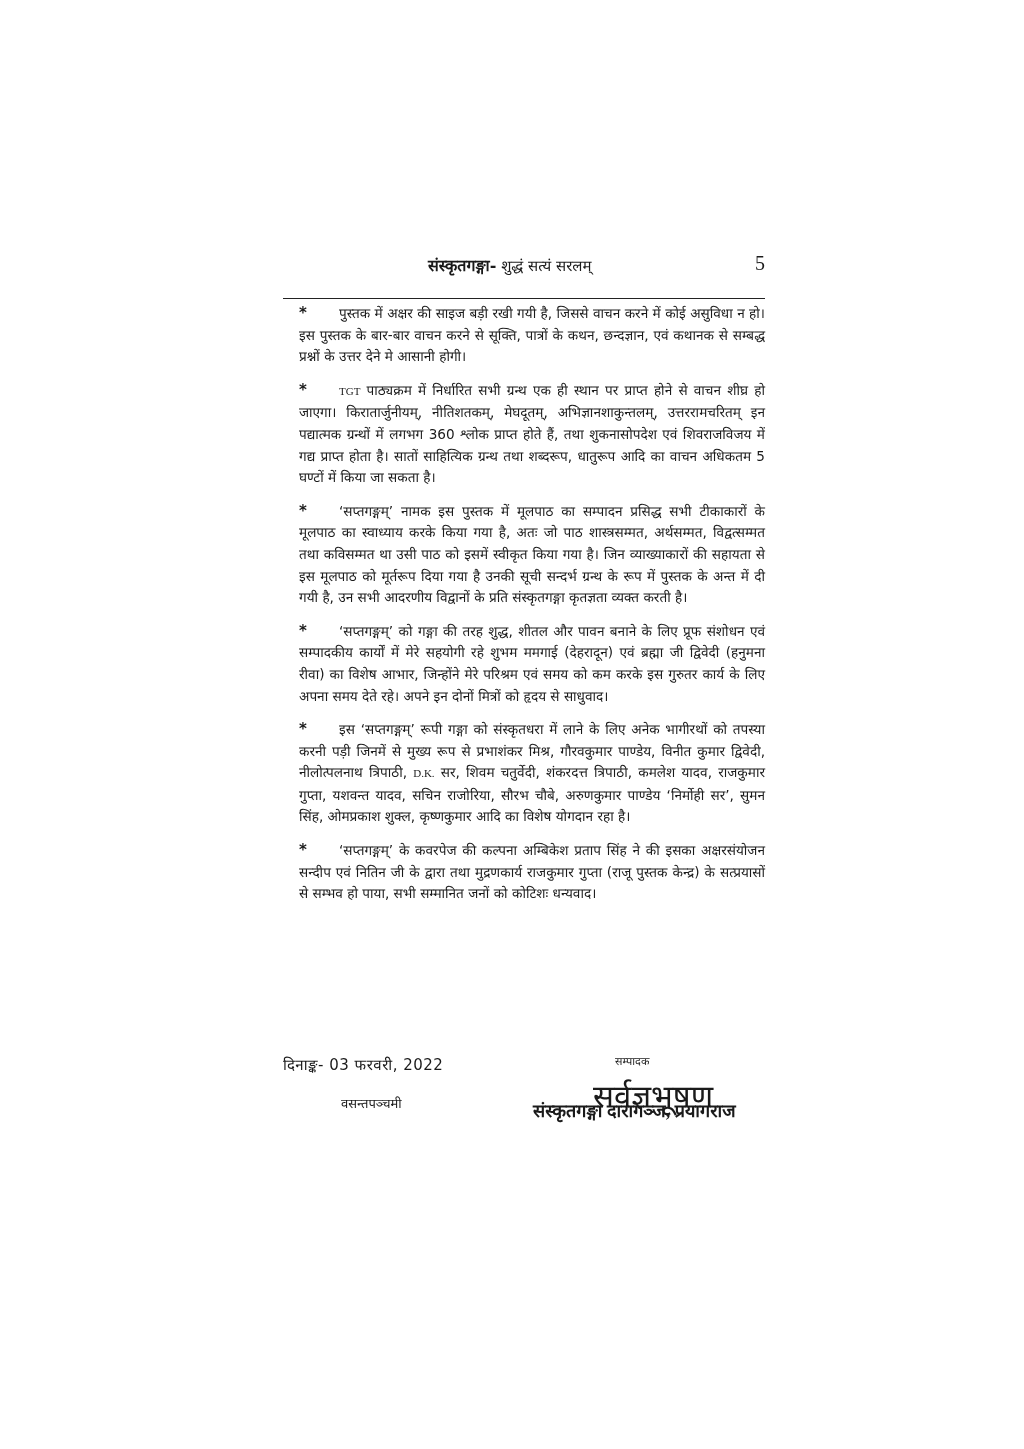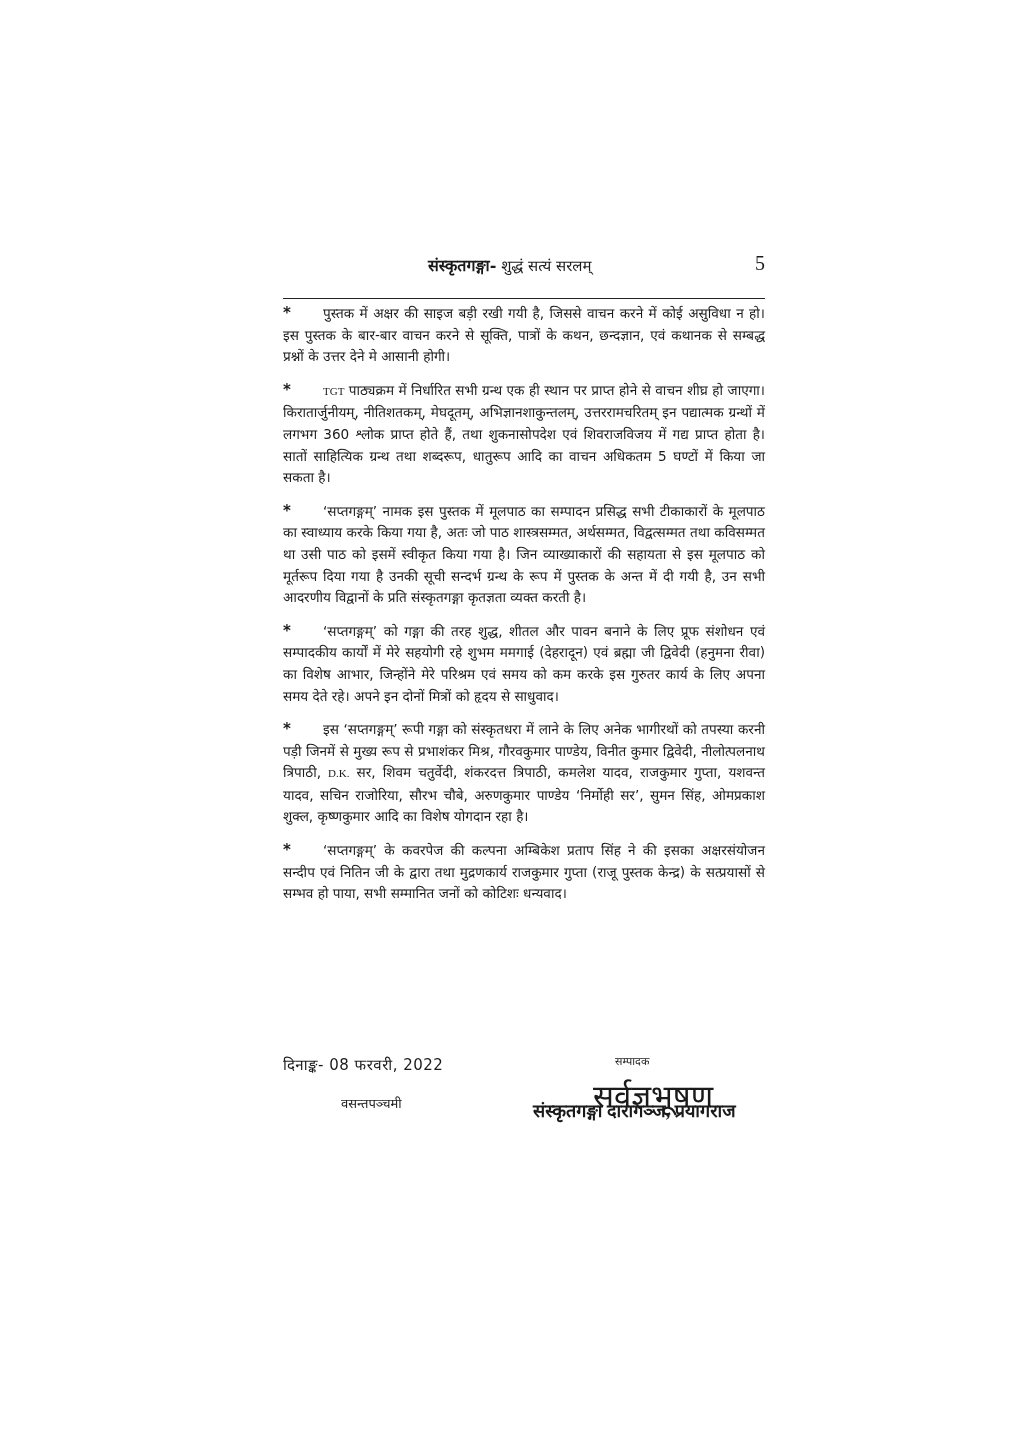--- a/index.html
+++ b/index.html
@@ -4,21 +4,21 @@
 <style>
   html, body { margin:0; padding:0; background:#ffffff; }
   body { width:1024px; height:1449px; position:relative; font-family:"DejaVu Sans","Liberation Sans",sans-serif; color:#1a1a1a; overflow:hidden; }
   .page { position:absolute; left:283px; top:0; width:482px; }
   .header { position:absolute; top:242px; left:0; width:482px; height:24px;margin-top:12px; }
   .header-title { position:absolute; left:145px; top:0; font-size:15px; white-space:nowrap; }
   .header-title b { font-weight:bold; font-size:16px; }
   .page-num { position:absolute; right:0; top:-2px; font-family:"Liberation Serif",serif; font-size:20px; }
   .rule { position:absolute; top:298px; left:0; width:482px; height:0; border-top:1.5px solid #222; }
   .body { position:absolute; top:303px; left:0; width:482px; font-size:13.6px; line-height:21.6px; text-align:justify; }
-  .para { margin:0 0 12px 0; text-align:justify; text-align-last:left; }
+  .para { margin:0 0 12px 16px; text-align:justify; text-align-last:left; }
   .star { display:inline-block; width:40px; font-weight:bold; font-size:15px; }
   .bold { font-weight:normal; }
   .latin { font-family:"Liberation Serif",serif; font-size:11px; }
   .footer { position:absolute; top:1050px; left:0; width:482px; height:90px; }
   .date { position:absolute; left:0; top:4px; font-size:15px; white-space:nowrap; letter-spacing:0.5px; }
   .date b { font-weight:normal; }
   .festival { position:absolute; left:58px; top:44px; font-size:13px; white-space:nowrap;text-align:center; }
   .editor-label { position:absolute; left:332px; top:3px; font-size:11px; white-space:nowrap; }
   .editor-name { position:absolute; left:310px; top:24px; font-size:31px; font-weight:normal; white-space:nowrap;text-align:center; }
   .editor-place { position:absolute; left:250px; top:48px; font-size:18px; font-weight:bold; white-space:nowrap;font-family:Liberation Serif, serif; }
@@ -38,20 +38,20 @@
   <div class="body" id="body">
       <p class="para"><span class="star">*</span><span>पुस्तक में अक्षर की साइज बड़ी रखी गयी है, जिससे वाचन करने में कोई असुविधा न हो। इस पुस्तक के बार-बार वाचन करने से सूक्ति, पात्रों के कथन, छन्दज्ञान, एवं कथानक से सम्बद्ध प्रश्नों के उत्तर देने मे आसानी होगी।</span></p>
       <p class="para"><span class="star">*</span><span class="latin">TGT</span><span> पाठ्यक्रम में निर्धारित सभी ग्रन्थ एक ही स्थान पर प्राप्त होने से वाचन शीघ्र हो जाएगा। किरातार्जुनीयम्, नीतिशतकम्, मेघदूतम्, अभिज्ञानशाकुन्तलम्, उत्तररामचरितम् इन पद्यात्मक ग्रन्थों में लगभग </span><span class="bold">360 श्लोक</span><span> प्राप्त होते हैं, तथा शुकनासोपदेश एवं शिवराजविजय में गद्य प्राप्त होता है। सातों साहित्यिक ग्रन्थ तथा शब्दरूप, धातुरूप आदि का वाचन अधिकतम </span><span class="bold">5 घण्टों</span><span> में किया जा सकता है।</span></p>
       <p class="para"><span class="star">*</span><span class="bold">‘सप्तगङ्गम्’</span><span> नामक इस पुस्तक में मूलपाठ का सम्पादन प्रसिद्ध सभी टीकाकारों के मूलपाठ का स्वाध्याय करके किया गया है, अतः जो पाठ शास्त्रसम्मत, अर्थसम्मत, विद्वत्सम्मत तथा कविसम्मत था उसी पाठ को इसमें स्वीकृत किया गया है। जिन व्याख्याकारों की सहायता से इस मूलपाठ को मूर्तरूप दिया गया है उनकी सूची सन्दर्भ ग्रन्थ के रूप में पुस्तक के अन्त में दी गयी है, उन सभी आदरणीय विद्वानों के प्रति संस्कृतगङ्गा कृतज्ञता व्यक्त करती है।</span></p>
       <p class="para"><span class="star">*</span><span class="bold">‘सप्तगङ्गम्’</span><span> को गङ्गा की तरह शुद्ध, शीतल और पावन बनाने के लिए प्रूफ संशोधन एवं सम्पादकीय कार्यों में मेरे सहयोगी रहे </span><span class="bold">शुभम ममगाई</span><span> (देहरादून) एवं </span><span class="bold">ब्रह्मा जी द्विवेदी</span><span> (हनुमना रीवा) का विशेष आभार, जिन्होंने मेरे परिश्रम एवं समय को कम करके इस गुरुतर कार्य के लिए अपना समय देते रहे। अपने इन दोनों मित्रों को हृदय से साधुवाद।</span></p>
       <p class="para"><span class="star">*</span><span>इस </span><span class="bold">‘सप्तगङ्गम्’</span><span> रूपी गङ्गा को संस्कृतधरा में लाने के लिए अनेक भागीरथों को तपस्या करनी पड़ी जिनमें से मुख्य रूप से प्रभाशंकर मिश्र,  गौरवकुमार पाण्डेय, विनीत कुमार द्विवेदी, नीलोत्पलनाथ त्रिपाठी, </span><span class="latin">D.K.</span><span> सर, शिवम चतुर्वेदी, शंकरदत्त त्रिपाठी, कमलेश यादव, राजकुमार गुप्ता, यशवन्त यादव, सचिन राजोरिया, सौरभ चौबे, अरुणकुमार पाण्डेय ‘निर्मोही सर’, सुमन सिंह, ओमप्रकाश शुक्ल, कृष्णकुमार आदि का विशेष योगदान रहा है।</span></p>
       <p class="para"><span class="star">*</span><span class="bold">‘सप्तगङ्गम्’</span><span> के कवरपेज की कल्पना अम्बिकेश प्रताप सिंह ने की इसका अक्षरसंयोजन सन्दीप एवं नितिन जी के द्वारा तथा मुद्रणकार्य राजकुमार गुप्ता (राजू पुस्तक केन्द्र) के सत्प्रयासों से सम्भव हो पाया, सभी सम्मानित जनों को कोटिशः धन्यवाद।</span></p>
     </div>
 
   <div class="footer">
-    <div class="date"><b>दिनाङ्क-</b><span> 08 फरवरी, 2022</span></div>
+    <div class="date"><b>दिनाङ्क-</b><span> 03 फरवरी, 2022</span></div>
     <div class="festival">वसन्तपञ्चमी</div>
     <div class="editor-label">सम्पादक</div>
     <div class="editor-name">सर्वज्ञभूषण</div>
     <div class="editor-place">संस्कृतगङ्गा दारागञ्ज, प्रयागराज</div>
   </div>
 
 </div>
 
 </body></html>

